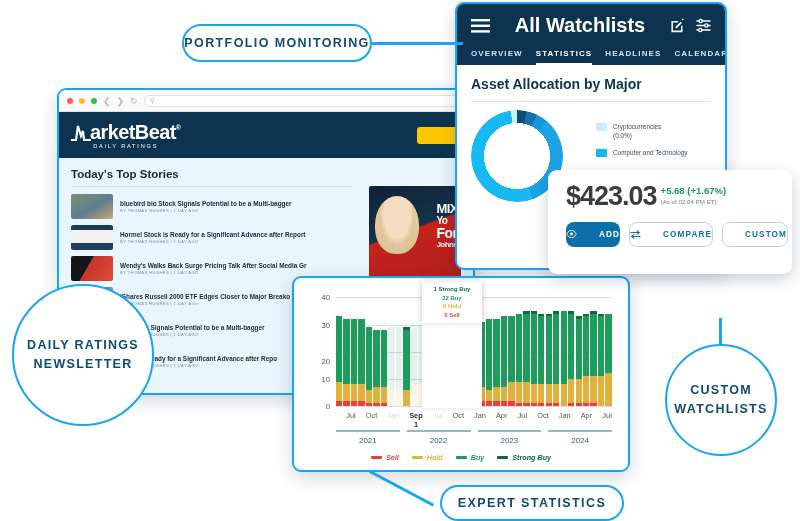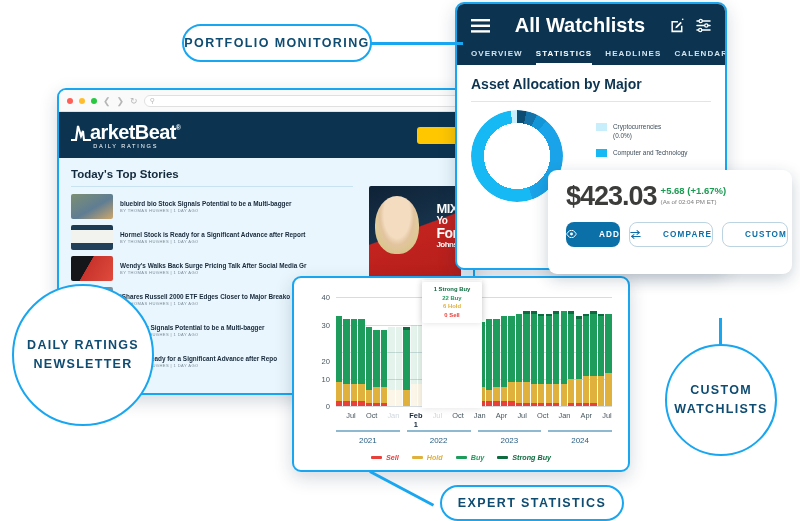--- a/index.html
+++ b/index.html
@@ -635,21 +635,21 @@
       </div>
     </div>
     <div id="xaxis">
         <div class="xt"></div>
         <div class="xt">Jul</div>
         <div class="xt"></div>
         <div class="xt">Oct</div>
         <div class="xt"></div>
         <div class="xt dimmed">Jan</div>
         <div class="xt"></div>
-        <div class="xt bold">Feb 1</div>
+        <div class="xt bold">Sep 1</div>
         <div class="xt"></div>
         <div class="xt dimmed">Jul</div>
         <div class="xt"></div>
         <div class="xt">Oct</div>
         <div class="xt"></div>
         <div class="xt">Jan</div>
         <div class="xt"></div>
         <div class="xt">Apr</div>
         <div class="xt"></div>
         <div class="xt">Jul</div>

